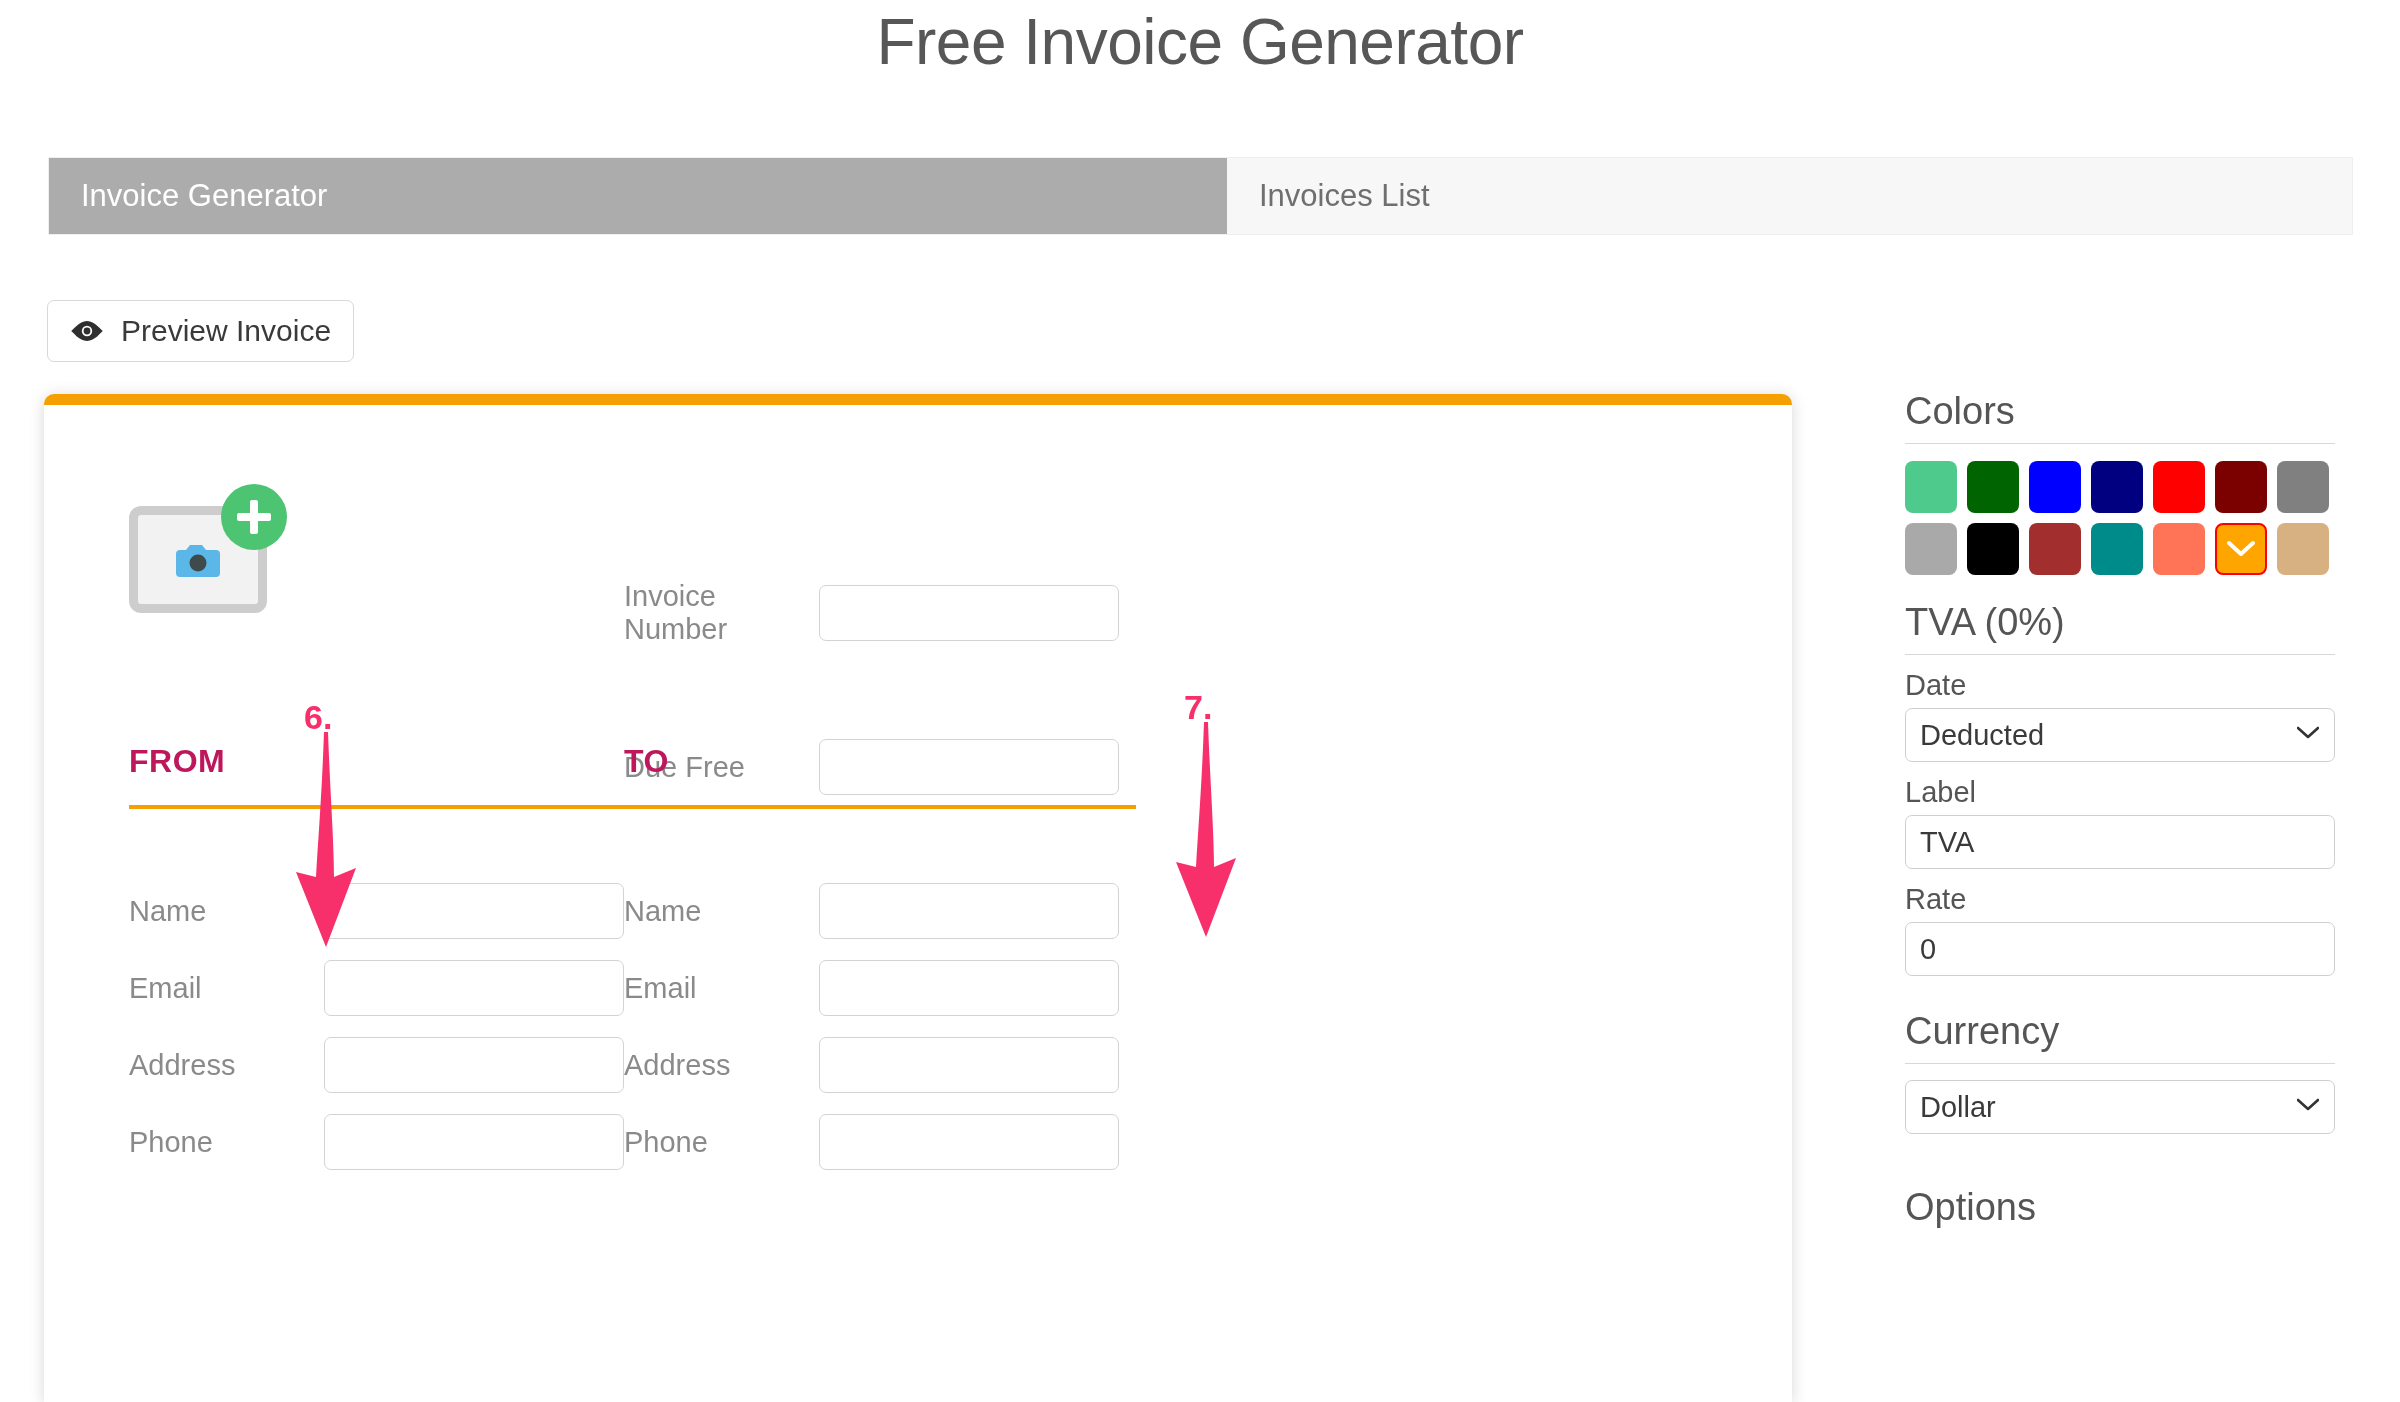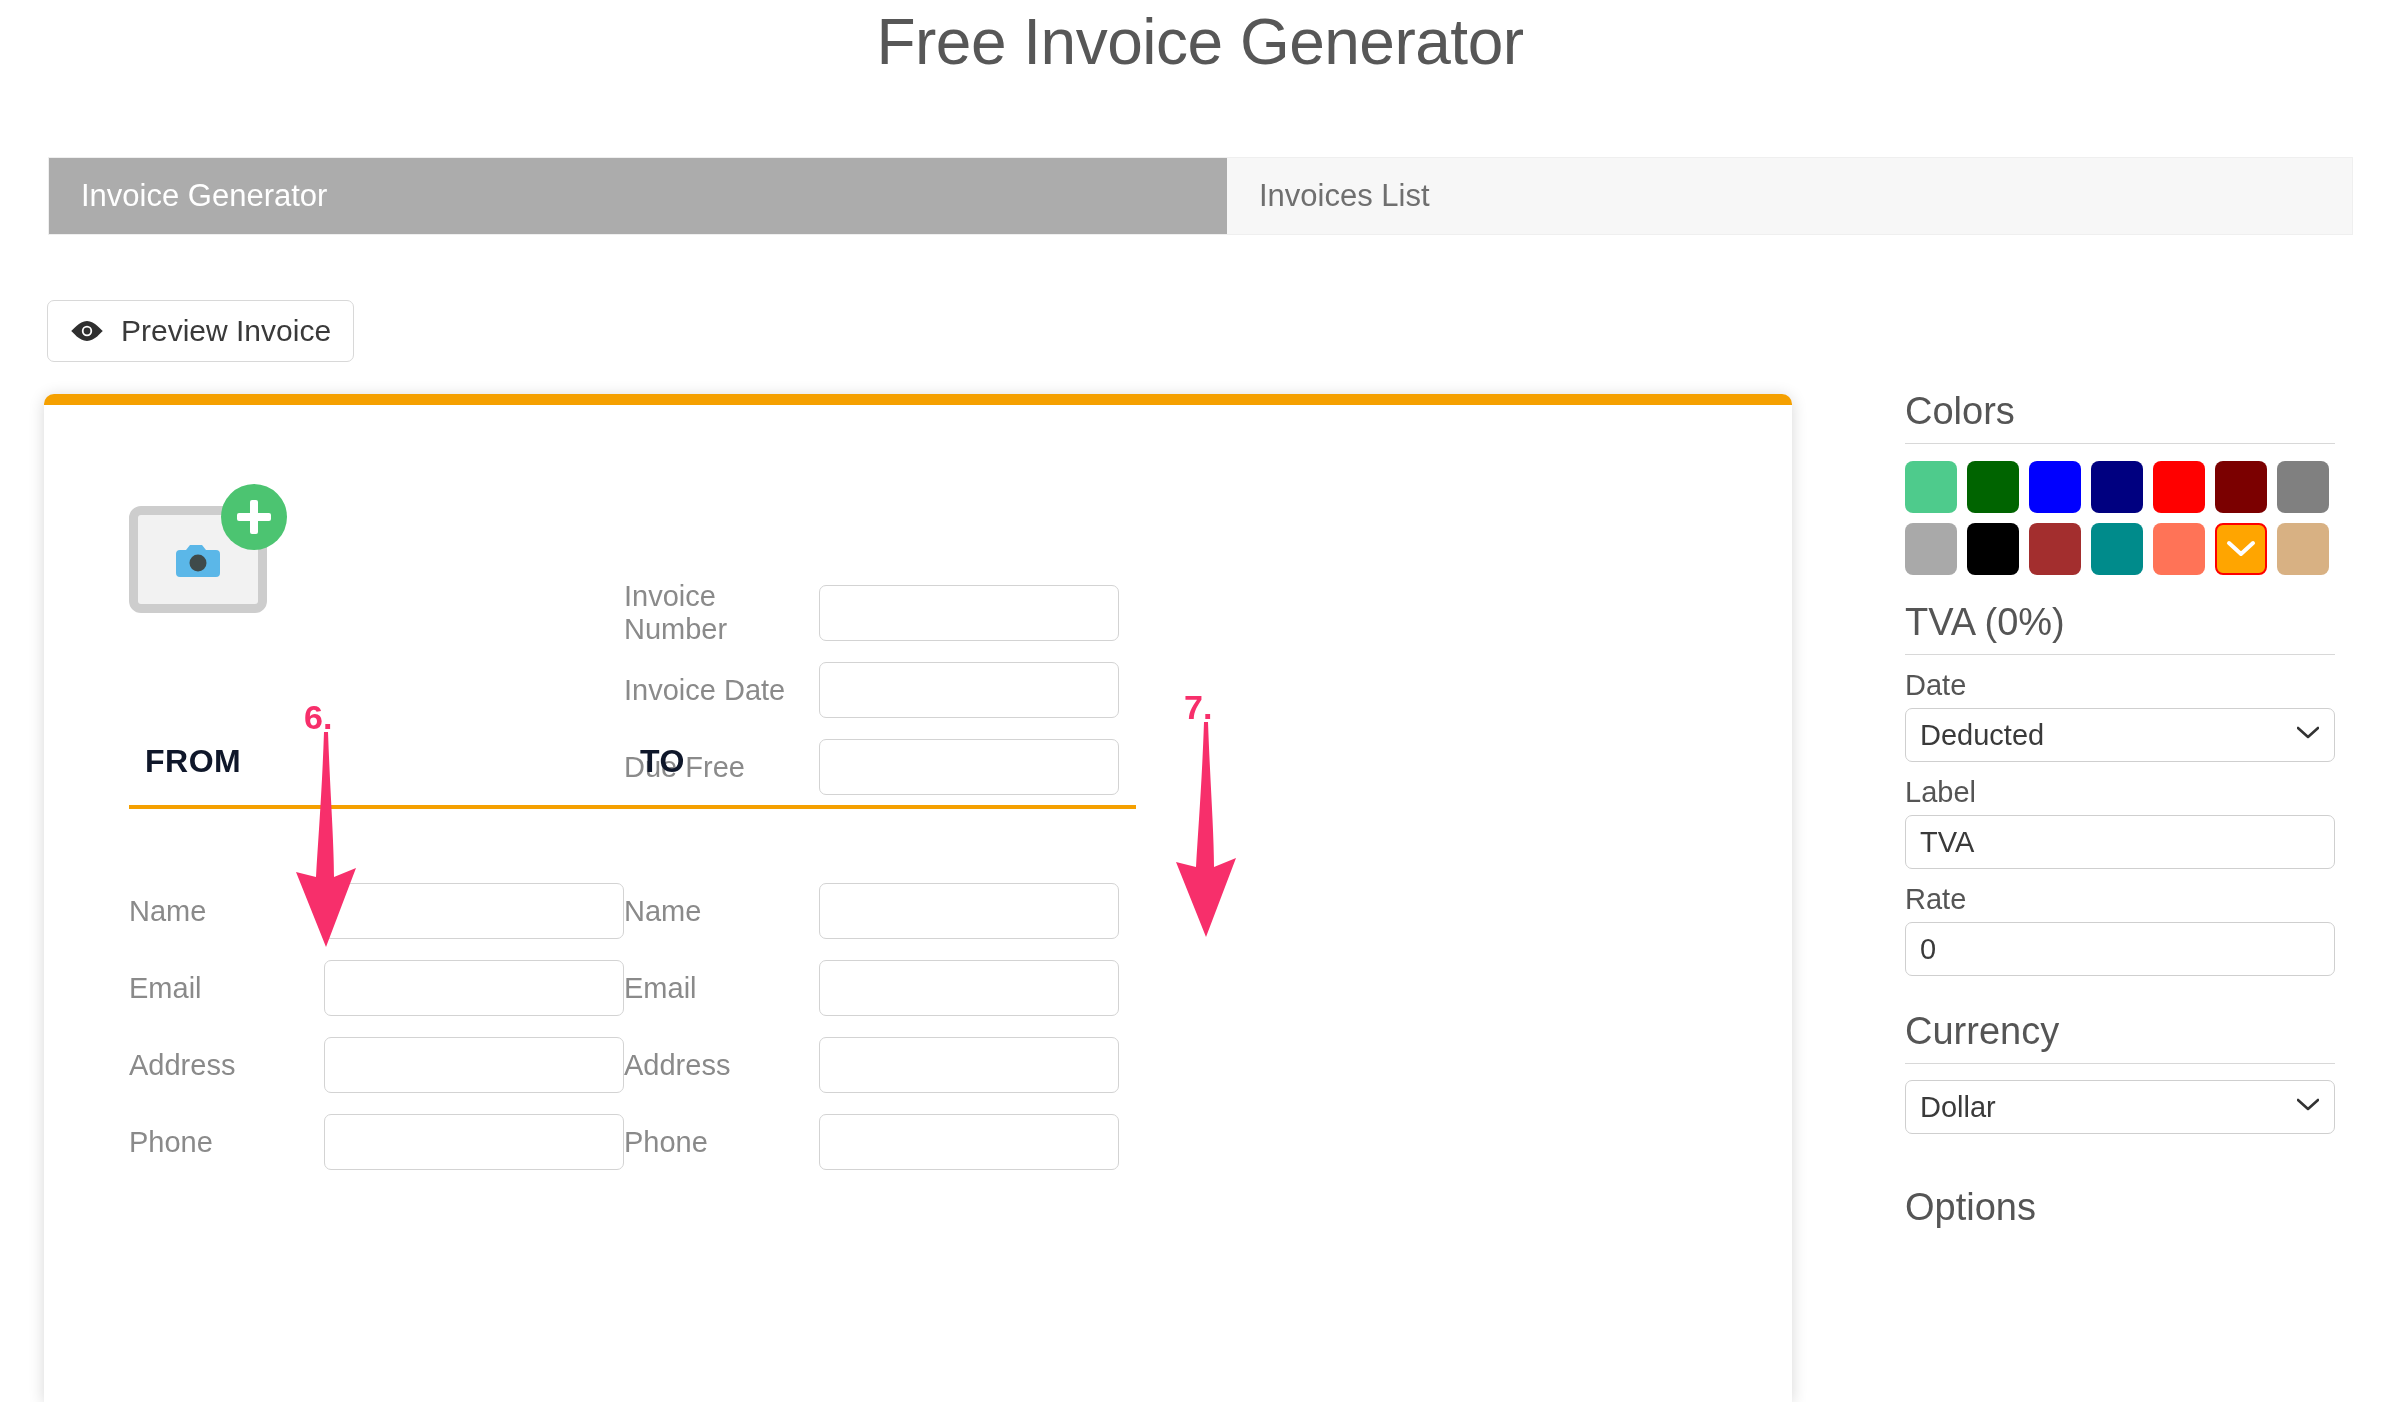--- a/index.html
+++ b/index.html
@@ -115,23 +115,22 @@
   .meta-r3 { top: 334px; }
 
   
   .party {
     position: absolute; top: 338px; width: 760px;
   }
   .party-from { left: 85px; }
   .party-to   { left: 580px; }
   .party-head {
     position: absolute; top: 0; left: 0;
-    font-size: 32px; font-weight: bold; color: #0f172a;
+    font-size: 32px; font-weight: bold; color: #be185d;
     letter-spacing: 0.5px;
-    margin-left: 16px;
   }
   .party-rule {
     position: absolute; top: 62px; left: 0;
     width: 512px; height: 4px; background: #F5A000;
   }
   .party-row {
     position: absolute; left: 0; width: 512px; height: 56px;
     display: flex; align-items: center;
   }
   .party-label { width: 195px; font-size: 29px; color: #8a8a8a; }
@@ -221,24 +220,20 @@
       <svg class="cam-icon" width="48" height="38" viewBox="0 0 48 38">
         <path d="M16 3h12l4 5h10a4 4 0 0 1 4 4v19a4 4 0 0 1-4 4H6a4 4 0 0 1-4-4V12a4 4 0 0 1 4-4h6z" fill="#5BB7E8"></path>
         <circle cx="24" cy="21" r="8.5" fill="#3f4a4a"></circle>
       </svg>
       <div class="plus-badge"></div>
     </div>
 
 
     <div class="meta-row meta-r1">
       <span class="meta-label">Invoice Number</span>
-      <input class="meta-input" type="text" style="">
-    </div>
-    <div class="meta-row meta-r2">
-      <span class="meta-label">Invoice Date</span>
       <input class="meta-input" type="text" style="">
     </div>
     <div class="meta-row meta-r3">
       <span class="meta-label">Due Free</span>
       <input class="meta-input" type="text" style="">
     </div>
 
     <div class="party party-from">
       <div class="party-head">FROM</div>
       <div class="party-rule"></div>

